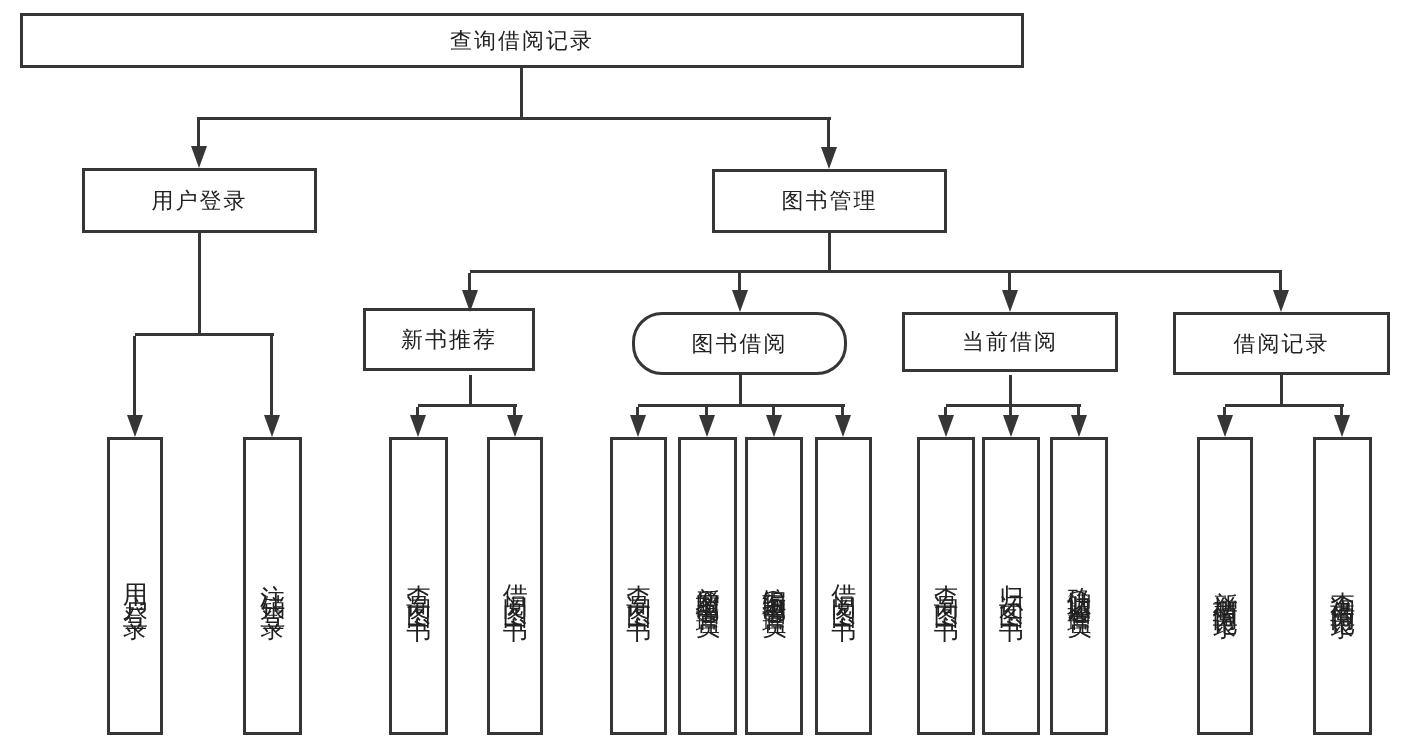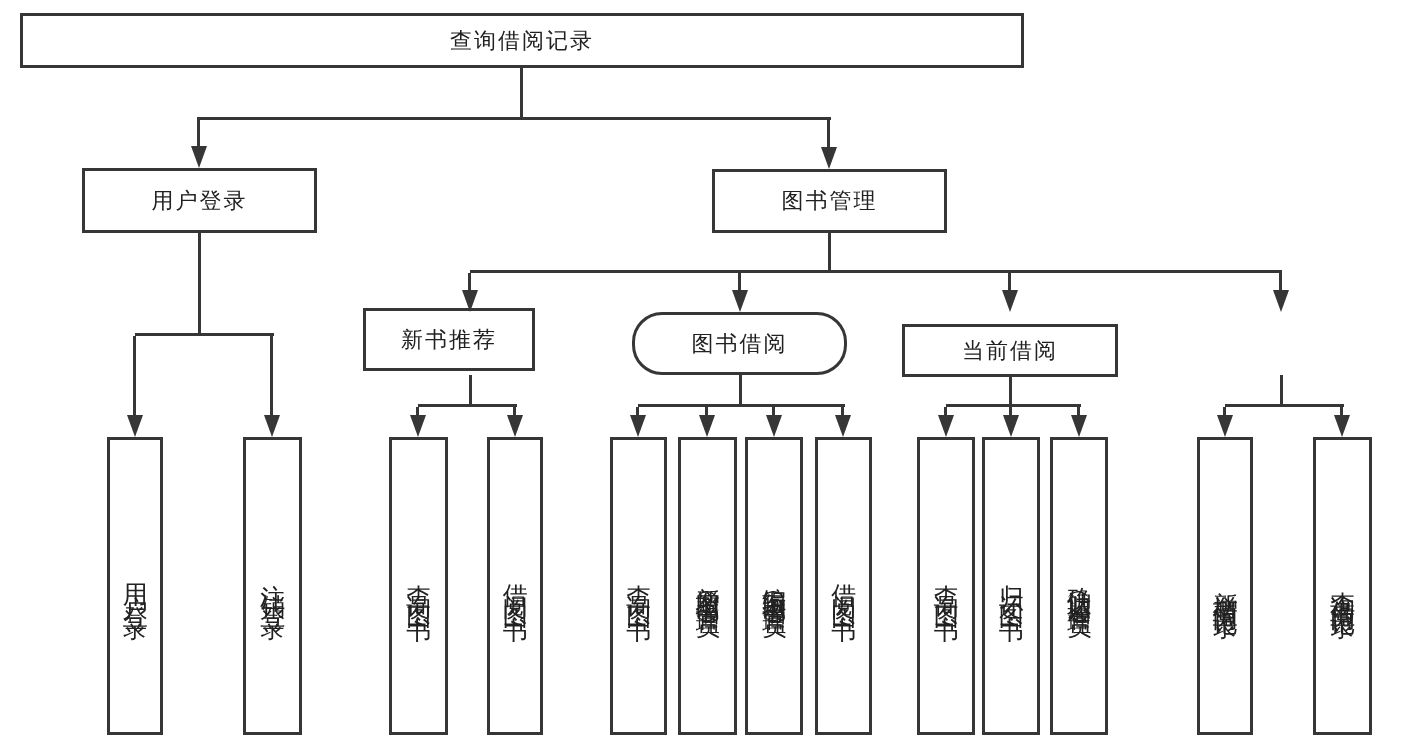--- a/index.html
+++ b/index.html
@@ -81,24 +81,27 @@
   </div>
 
   <div class="box" style="left:363px;top:308px;width:172px;height:63px;">
     <span class="h-label">新书推荐</span>
   </div>
 
   <div class="box" style="left:632px;top:312px;width:215px;height:63px;border-radius:30px;">
     <span class="h-label">图书借阅</span>
   </div>
 
-  <div class="box" style="left:902px;top:312px;width:216px;height:53px;margin-top:12px;">
+  <div class="box" style="left:902px;top:312px;width:216px;height:60px;">
     <span class="h-label">当前借阅</span>
   </div>
 
+  <div class="box" style="left:1173px;top:312px;width:217px;height:63px;">
+    <span class="h-label">借阅记录</span>
+  </div>
 
   <div class="box" style="left:107px;top:437px;width:56px;height:298px;">
     <span class="v-label">用户登录</span>
   </div>
   <div class="box" style="left:243px;top:437px;width:59px;height:298px;">
     <span class="v-label">注销登录</span>
   </div>
 
   <div class="box" style="left:389px;top:437px;width:59px;height:298px;">
     <span class="v-label">查询图书</span>

